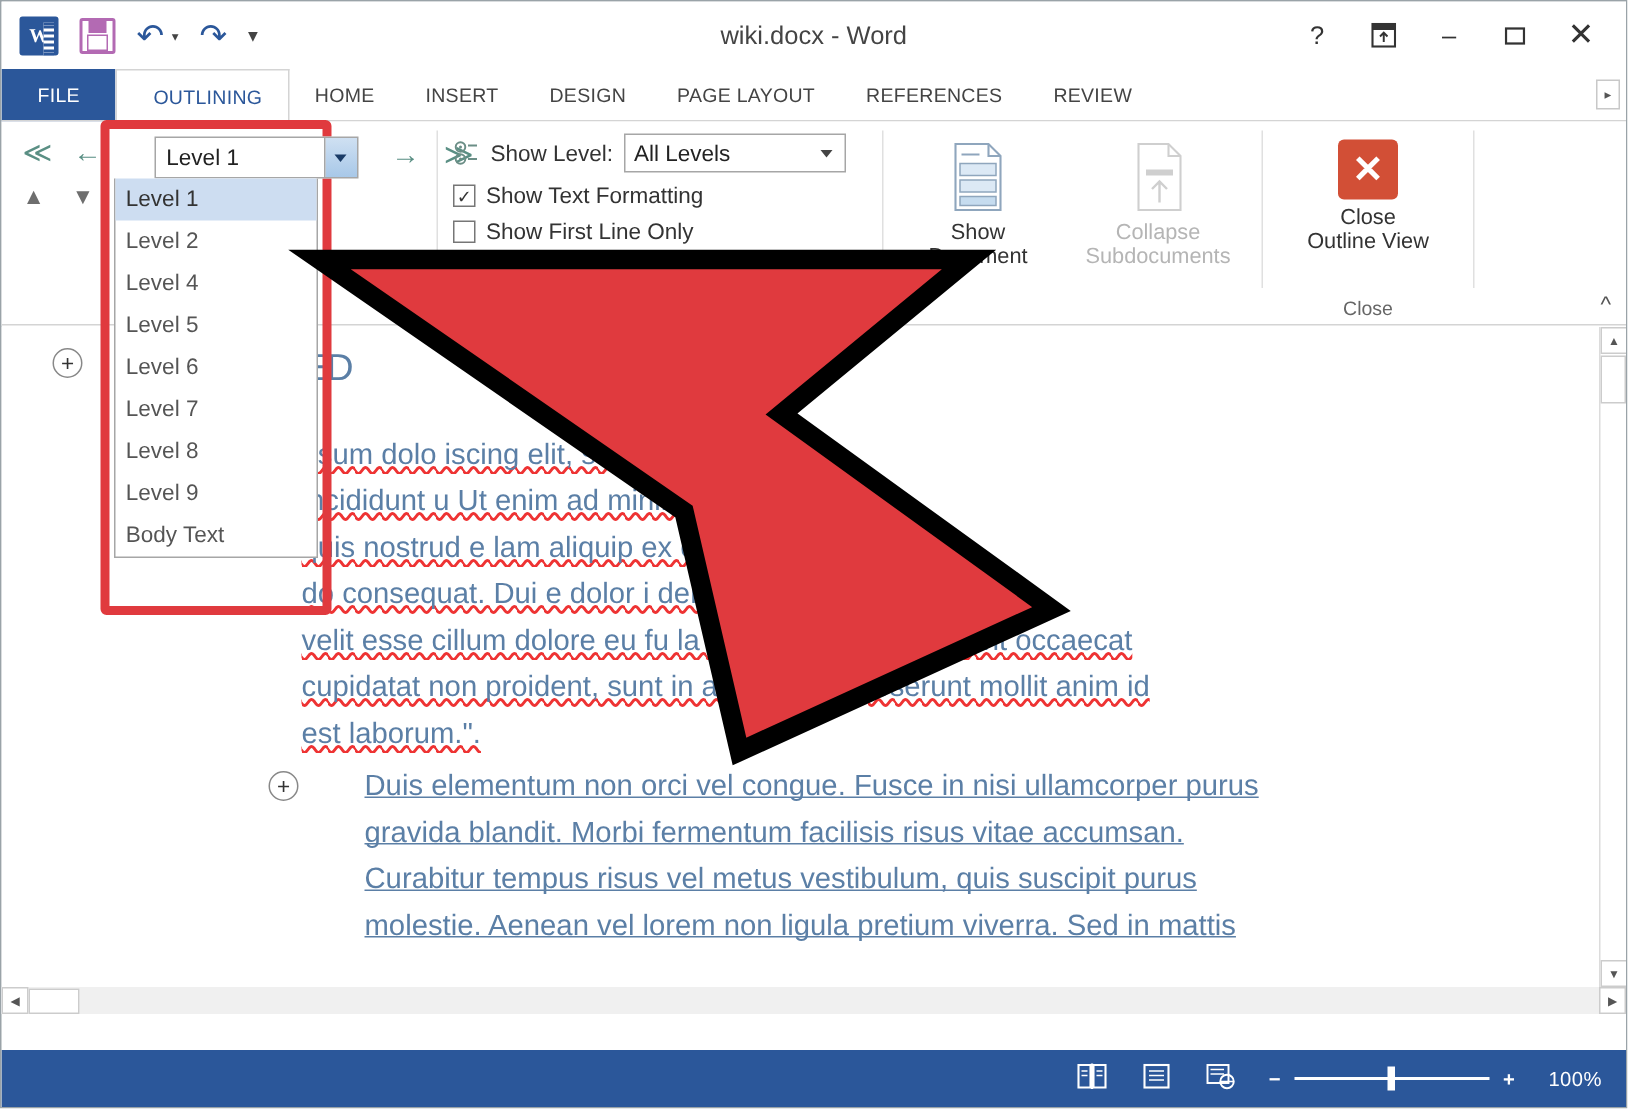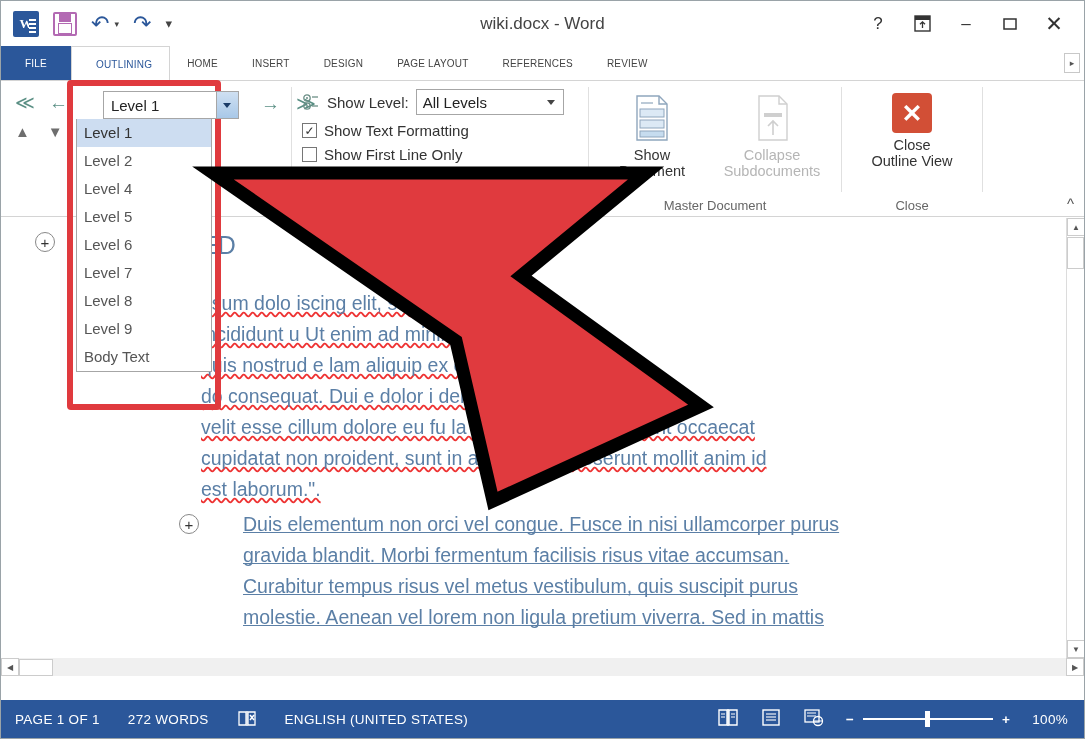--- a/index.html
+++ b/index.html
@@ -74,21 +74,21 @@
   .win-btn.close { font-size: 21px; }
   .ribbon-display svg { display: block; }
 
   
   .tabbar {
     height: 35px; display: flex; align-items: stretch;
     background: #fff; position: relative;
   }
   .tab {
     display: flex; align-items: center; justify-content: center;
-    padding: 0 17px; font-size: 10px; color: #444; letter-spacing: .2px;
+    padding: 0 17px; font-size: 13px; color: #444; letter-spacing: .2px;
   }
   .tab.file { background: #2b579a; color: #fff; padding: 0 24px; }
   .tab.active { color: #2b579a; background: #fff; border: 1px solid #d4d4d4; border-bottom: none; padding-left: 24px; }
   .tab-overflow {
     position: absolute; right: 4px; top: 7px; width: 16px; height: 20px;
     display: flex; align-items: center; justify-content: center;
     border: 1px solid #c8c8c8; font-size: 9px; color: #555;
   }
   .tabbar-underline {
     position: absolute; left: 0; right: 0; bottom: 0; height: 1px; background: #d4d4d4;
@@ -396,21 +396,20 @@
               <rect x="15" y="20" width="18" height="4" fill="#cfcfcf"></rect>
               <path d="M24 42 V29 M19 33 L24 28 L29 33" fill="none" stroke="#cfcfcf" stroke-width="1.6"></path>
             </svg>
           </span>
           <span class="cap">
             <span>Collapse</span><br>
             <span>Subdocuments</span>
           </span>
         </div>
       </div>
-      <div class="grp-label">Master Document</div>
     </div>
 
     <div class="grp-div"></div>
 
     <div class="grp" style="width:140px;">
       <div class="grp-body" style="justify-content:center;">
         <div class="bigbtn wide">
           <span class="closeX">✕</span>
           <span class="cap">
             <span>Close</span><br>
@@ -458,32 +457,20 @@
       <div class="sb-btn">▼</div>
     </div>
     <div class="hscroll">
       <div class="sb-btn">◀</div>
       <div class="h-thumb"></div>
     </div>
     <div class="hs-corner">▶</div>
   </div>
 
   <div class="statusbar">
-    <div class="sb-left">
-      <span>PAGE 1 OF 1</span>
-      <span>272 WORDS</span>
-      <span>
-        <svg width="20" height="18" viewBox="0 0 20 18">
-          <path d="M2 3 H9 V16 H2 Z M11 3 H18 V16 H11 Z" fill="none" stroke="#fff" stroke-width="1.3"></path>
-          <line x1="10" y1="2" x2="10" y2="17" stroke="#fff" stroke-width="1.3"></line>
-          <path d="M13 6 L17 11 M17 6 L13 11" stroke="#fff" stroke-width="1.5"></path>
-        </svg>
-      </span>
-      <span>ENGLISH (UNITED STATES)</span>
-    </div>
     <div class="sb-right">
       <span>
         <svg width="22" height="19" viewBox="0 0 22 19">
           <path d="M2 2 H10 V17 H2 Z M12 2 H20 V17 H12 Z" fill="none" stroke="#fff" stroke-width="1.4"></path>
           <line x1="11" y1="1" x2="11" y2="18" stroke="#fff" stroke-width="1.6"></line>
           <line x1="4" y1="6" x2="8" y2="6" stroke="#fff" stroke-width="1"></line>
           <line x1="4" y1="9" x2="8" y2="9" stroke="#fff" stroke-width="1"></line>
           <line x1="14" y1="6" x2="18" y2="6" stroke="#fff" stroke-width="1"></line>
           <line x1="14" y1="9" x2="18" y2="9" stroke="#fff" stroke-width="1"></line>
         </svg>

